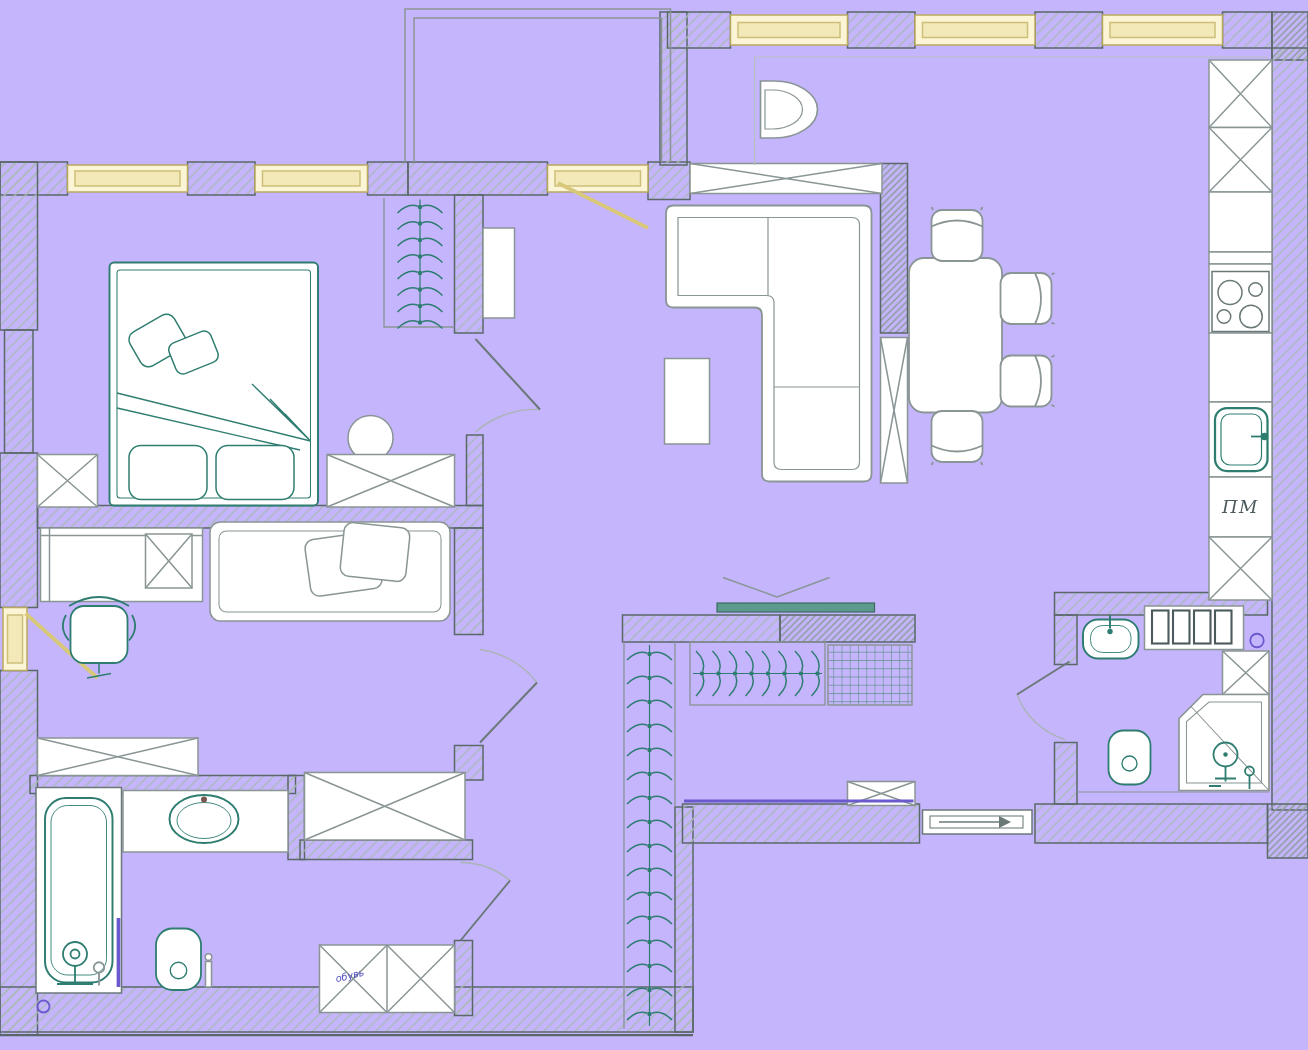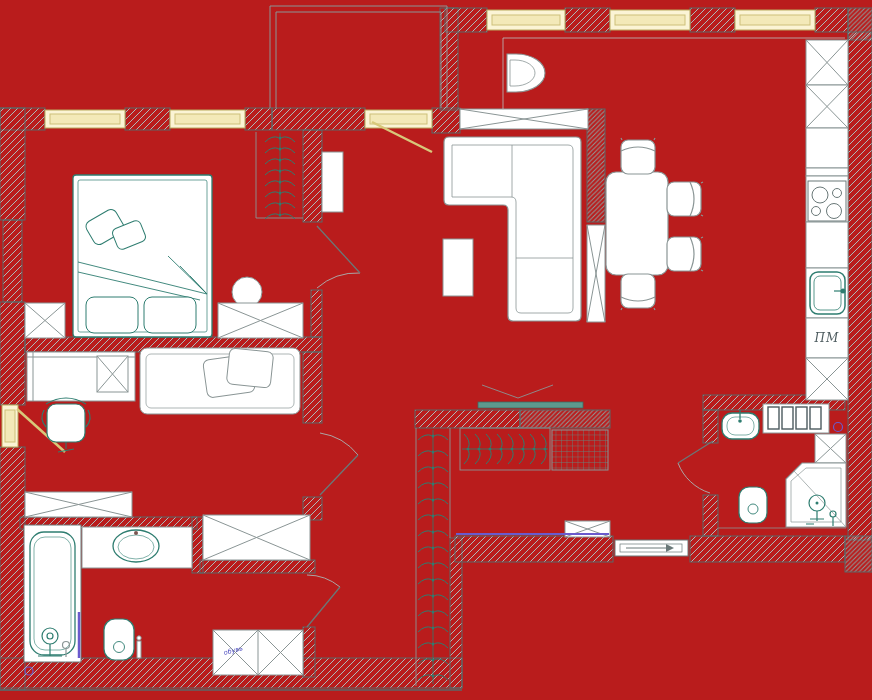--- a/index.html
+++ b/index.html
@@ -1,16 +1,16 @@
 <!DOCTYPE html>
 <html><head>
 <meta charset="utf-8">
 <style>
   html,body{margin:0;padding:0;background:#ffffff;}
-  .sheet{position:relative;width:872px;height:700px;background:#b91c1c;overflow:hidden;}
+  .sheet{position:relative;width:872px;height:700px;background:#c4b5fd;overflow:hidden;}
   svg{display:block;}
   text.pm{font-family:"DejaVu Serif",serif;font-style:italic;font-size:12px;fill:#4c5a5e;letter-spacing:1px;}
   text.note{font-family:"DejaVu Sans",sans-serif;font-style:italic;font-size:6.5px;fill:#4d4dc0;}
 </style>
 </head>
 <body>
 
 <div class="sheet">
 <svg width="872" height="700" viewBox="0 0 872 700">
   <defs>

